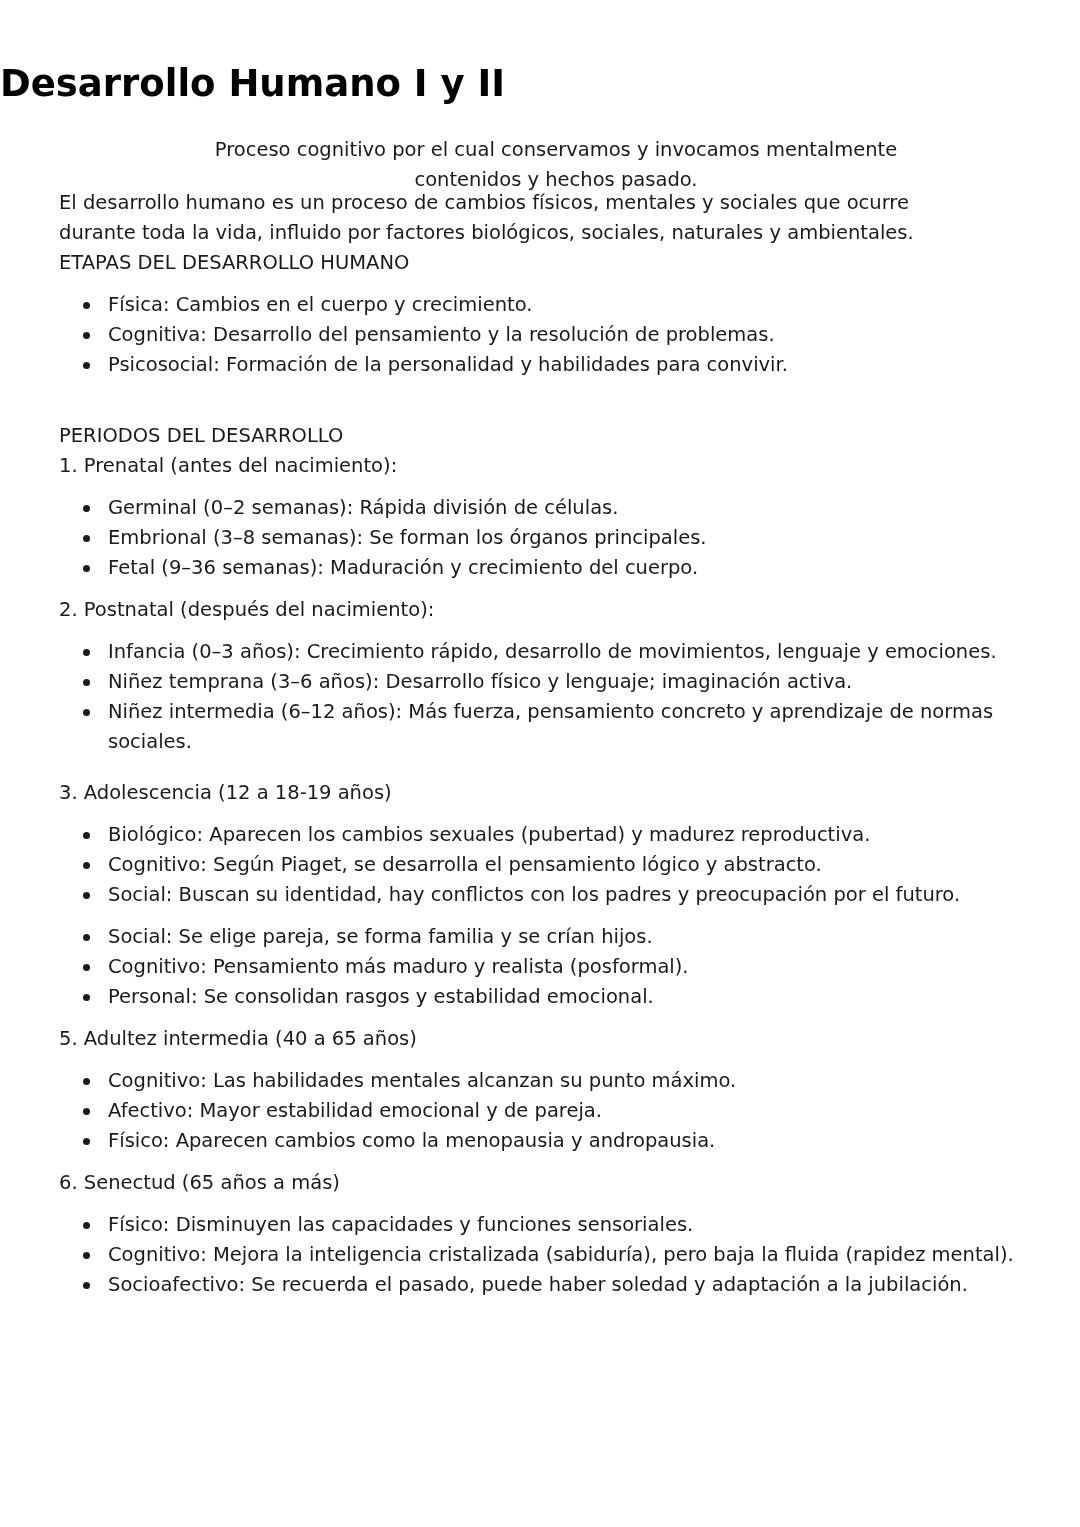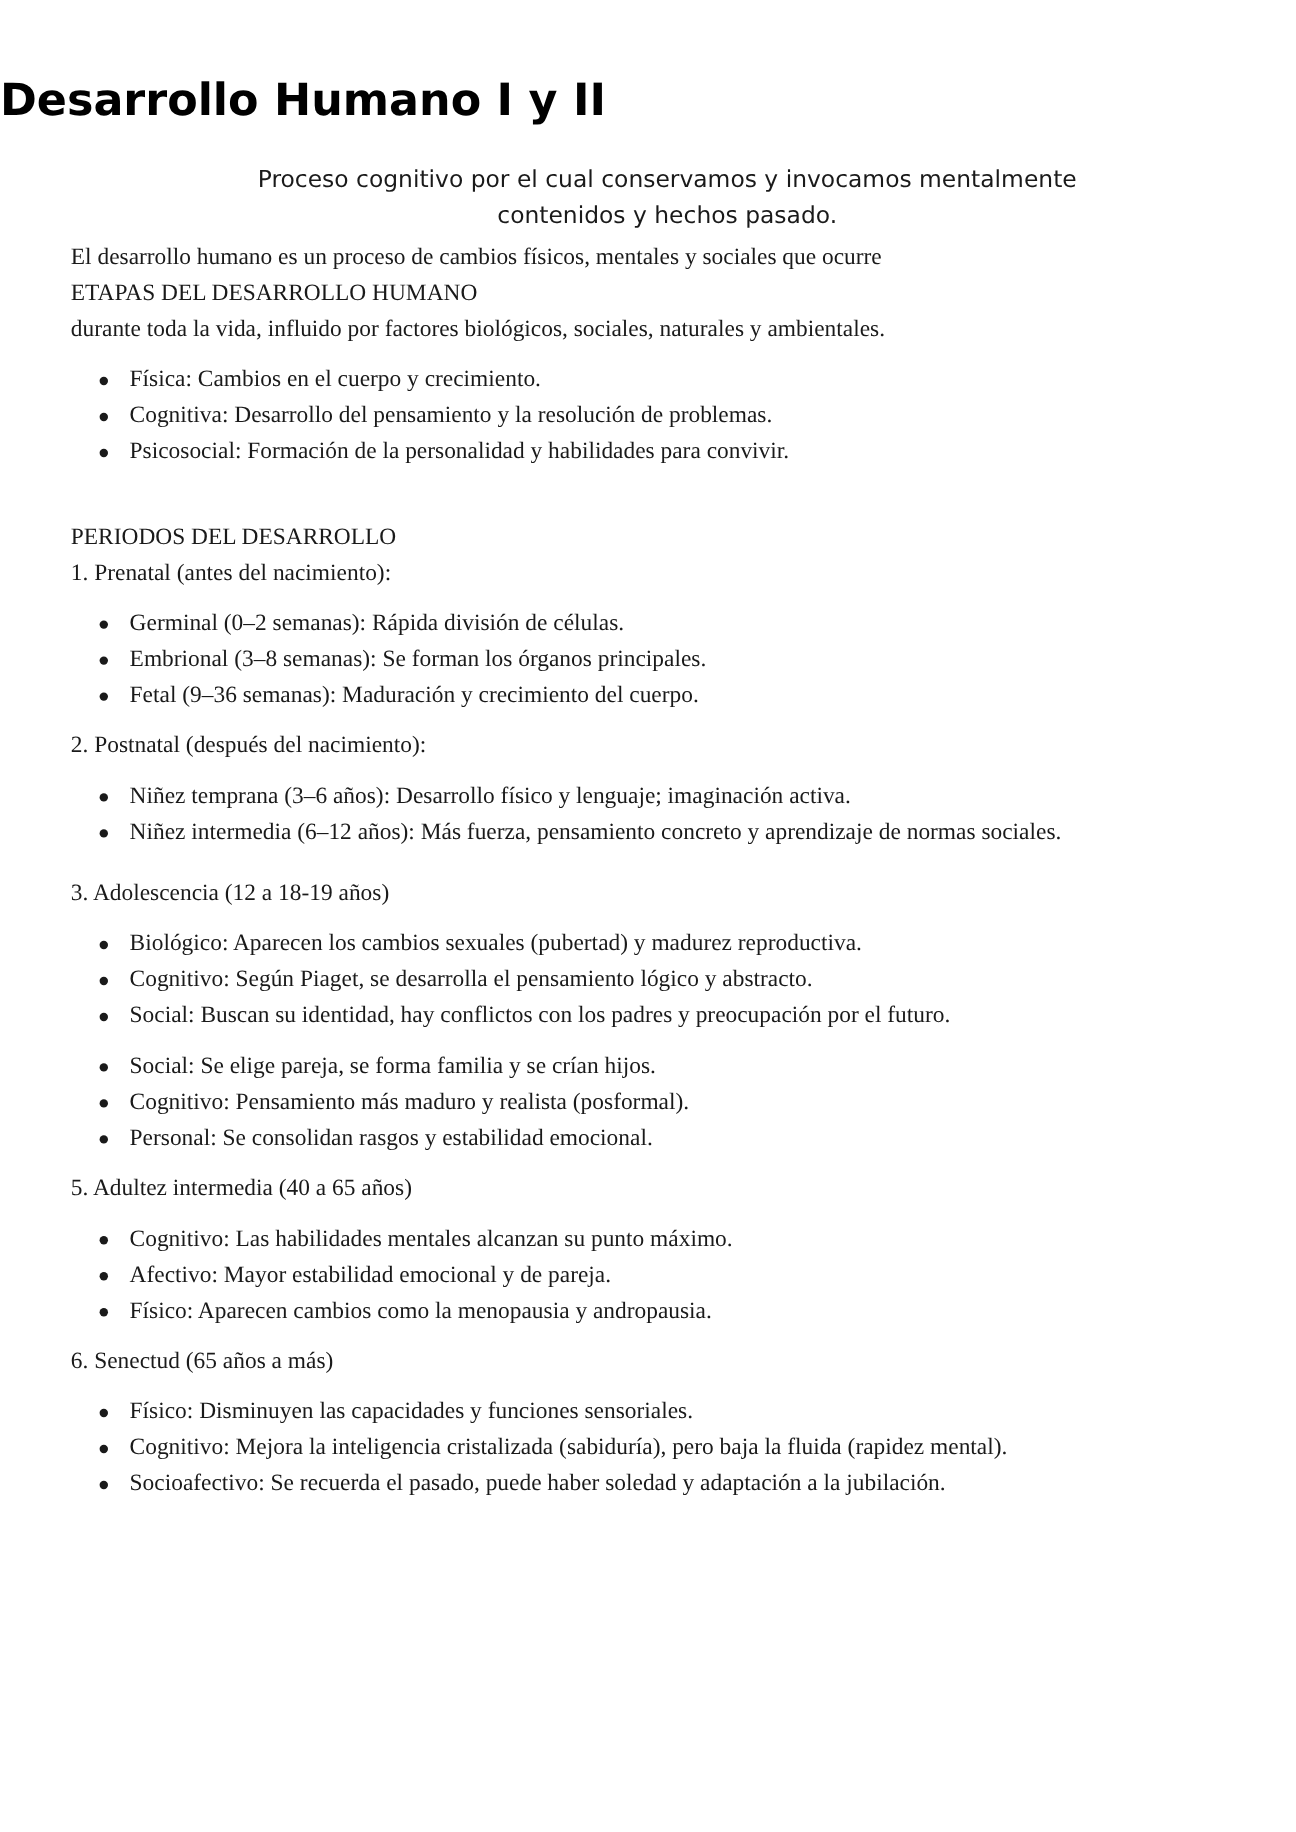--- a/index.html
+++ b/index.html
@@ -2,63 +2,64 @@
 <html><head>
 <meta charset="utf-8">
 <style>
   html, body { margin: 0; padding: 0; background: #ffffff; }
   body { width: 1080px; height: 1527px; position: relative; overflow: hidden;
          font-family: "DejaVu Sans", "Liberation Sans", sans-serif; color: #1a1a1a; }
   .title { position: absolute; top: 58px; left: 0; width: 1080px; text-align: left;
            font-size: 37px; font-weight: bold; letter-spacing: 0px; color: #000; margin: 0; line-height: 52px; }
   .subtitle { position: absolute; top: 119px; left: 160px; width: 760px; text-align: center;
               font-size: 19.5px; line-height: 30px; margin: 16px; }
-  .body { position: absolute; top: 200px; left: 59px; width: 980px; font-size: 19.5px; line-height: 30px; font-family: Liberation Serif, serif; }
+  .body { position: absolute; top: 188px; left: 59px; width: 980px; font-size: 19.5px; line-height: 30px; }
   .body p { margin: 0; }
   .body ul { margin: 12px; padding: 0; list-style: none; }
   .body li { position: relative; padding-left: 37px; }
   .body li::before { content: ""; position: absolute; left: 12px; top: 12px; width: 7px; height: 7px;
                      border-radius: 50%; background: #1a1a1a; }
   .gap { height: 29px; }
   .gap-sm { height: 9px; }
 </style>
 </head>
 <body>
 
 <h1 class="title">Desarrollo Humano I y II</h1>
 
 <div class="subtitle">
   <div>Proceso cognitivo por el cual conservamos y invocamos mentalmente</div>
   <div>contenidos y hechos pasado.</div>
 </div>
 
 <div class="body">
   <p>El desarrollo humano es un proceso de cambios físicos, mentales y sociales que ocurre</p>
+  <p>durante toda la vida, influido por factores biológicos, sociales, naturales y ambientales.</p>
+
   <p>ETAPAS DEL DESARROLLO HUMANO</p>
-
-  <p>durante toda la vida, influido por factores biológicos, sociales, naturales y ambientales.</p>
   <ul>
     <li>Física: Cambios en el cuerpo y crecimiento.</li>
     <li>Cognitiva: Desarrollo del pensamiento y la resolución de problemas.</li>
     <li>Psicosocial: Formación de la personalidad y habilidades para convivir.</li>
   </ul>
 
   <div class="gap"></div>
 
   <p>PERIODOS DEL DESARROLLO</p>
 
   <p>1. Prenatal (antes del nacimiento):</p>
   <ul>
     <li>Germinal (0–2 semanas): Rápida división de células.</li>
     <li>Embrional (3–8 semanas): Se forman los órganos principales.</li>
     <li>Fetal (9–36 semanas): Maduración y crecimiento del cuerpo.</li>
   </ul>
 
   <p>2. Postnatal (después del nacimiento):</p>
   <ul>
+    <li>Infancia (0–3 años): Crecimiento rápido, desarrollo de movimientos, lenguaje y emociones.</li>
     <li>Niñez temprana (3–6 años): Desarrollo físico y lenguaje; imaginación activa.</li>
     <li>Niñez intermedia (6–12 años): Más fuerza, pensamiento concreto y aprendizaje de normas sociales.</li>
   </ul>
 
   <div class="gap-sm"></div>
 
   <p>3. Adolescencia (12 a 18-19 años)</p>
   <ul>
     <li>Biológico: Aparecen los cambios sexuales (pubertad) y madurez reproductiva.</li>
     <li>Cognitivo: Según Piaget, se desarrolla el pensamiento lógico y abstracto.</li>

